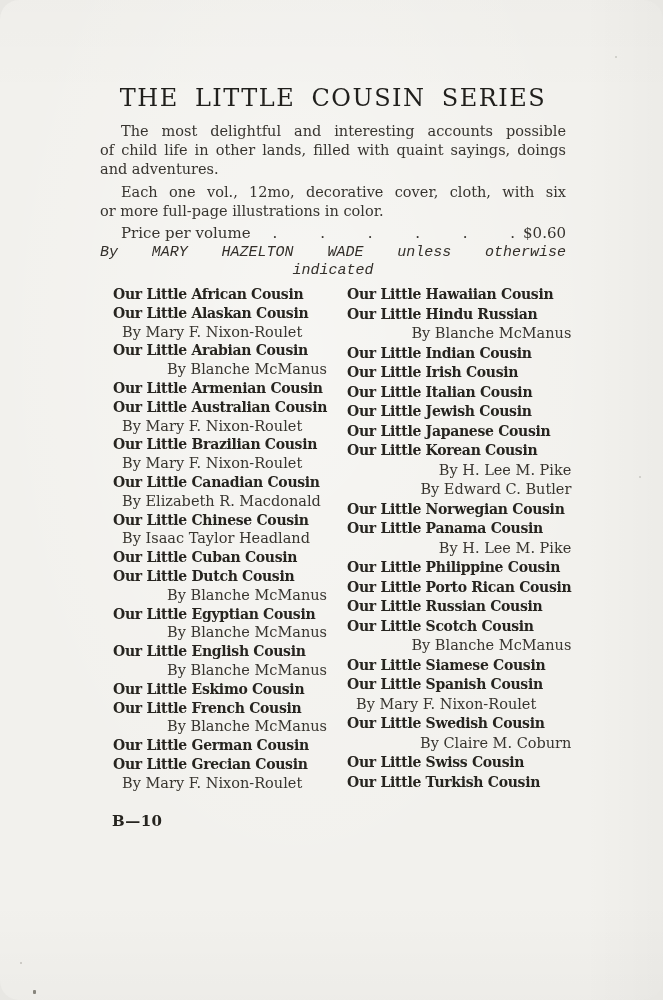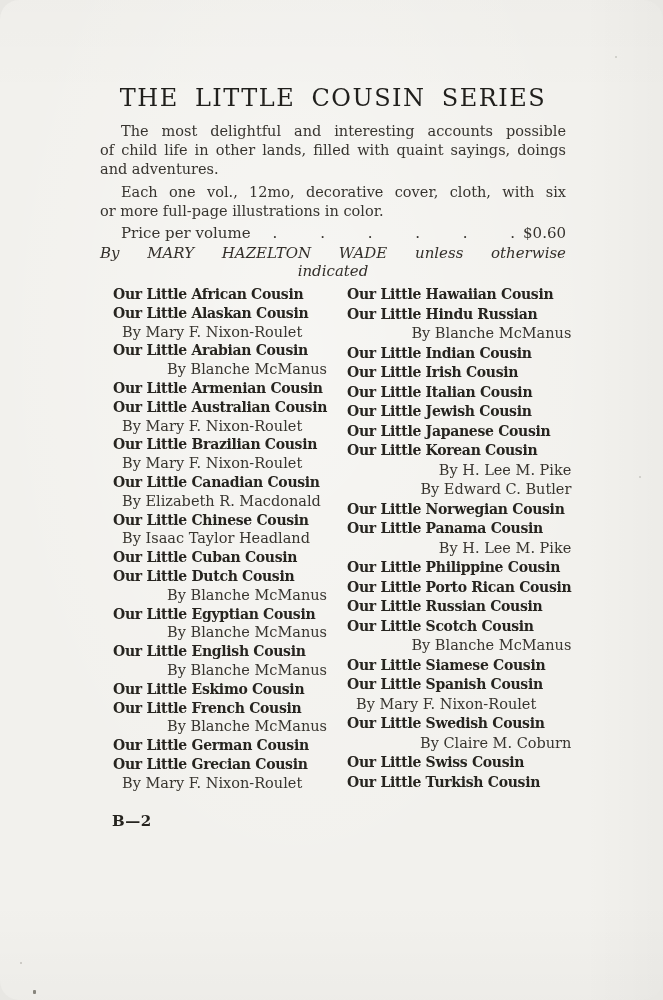--- a/index.html
+++ b/index.html
@@ -27,21 +27,21 @@
   .tline.indent { text-indent:21px; }
   .tline.center { text-align:center; text-align-last:center; }
   .price-row {
     display:flex; align-items:flex-end; margin-top:3px; padding-left:21px;
     font-size:15px; line-height:19px; color:#37342f;
   }
   .price-label { white-space:nowrap; }
   .price-dots { flex:1; overflow:hidden; white-space:nowrap; letter-spacing:19px; padding-left:22px; }
   .price-value { white-space:nowrap; }
   .attribution { margin-top:1px; font-style:italic; font-size:15px; line-height:18px; color:#332f2a; }
-  .attribution .tline { min-height:17px; }
+  .attribution .tline { min-height:17px;font-family:Liberation Mono, monospace; }
   .columns { display:flex; margin-top:5px; padding-left:13px; }
   .col { }
   .col-left  { width:219px; line-height:18.8px; }
   .col-right { width:226px; margin-left:20px; line-height:19.5px; }
   .book-title {
     font-weight:bold; font-size:14px; letter-spacing:-0.3px;
     white-space:nowrap; color:#26241f;
   }
   .book-author { font-size:14.5px; color:#38352f; white-space:nowrap; }
   .book-author.align-indent { padding-left:9px; }
@@ -209,20 +209,20 @@
             <div class="book-title">Our Little Swiss Cousin</div>
           </div>
           <div class="entry">
             <div class="book-title">Our Little Turkish Cousin</div>
           </div>
         </div>
     </div>
 
   </div>
 
-  <div class="footer-mark">B—2</div>
+  <div class="footer-mark">B—10</div>
 
   <div class="speck" style="left:263px; top:103px; width:2px; height:2px; opacity:.55;"></div>
   <div class="speck" style="left:615px; top:56px; width:2px; height:2px; opacity:.3;"></div>
   <div class="speck" style="left:639px; top:476px; width:2px; height:2px; opacity:.3;"></div>
   <div class="speck" style="left:33px; top:990px; width:3px; height:4px; opacity:.8; border-radius:1px;"></div>
   <div class="speck" style="left:20px; top:962px; width:2px; height:2px; opacity:.35;"></div>
 </div>
 
 </body></html>

